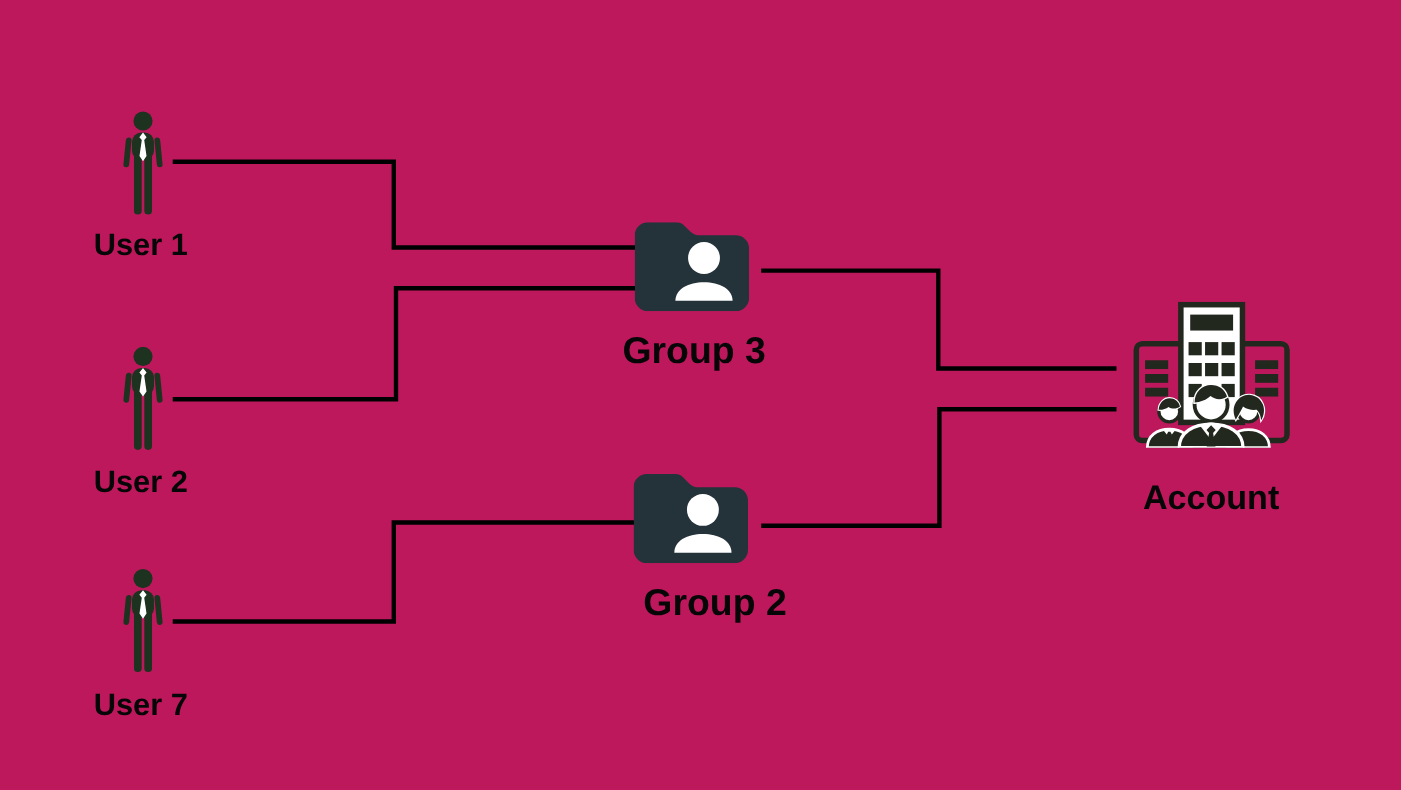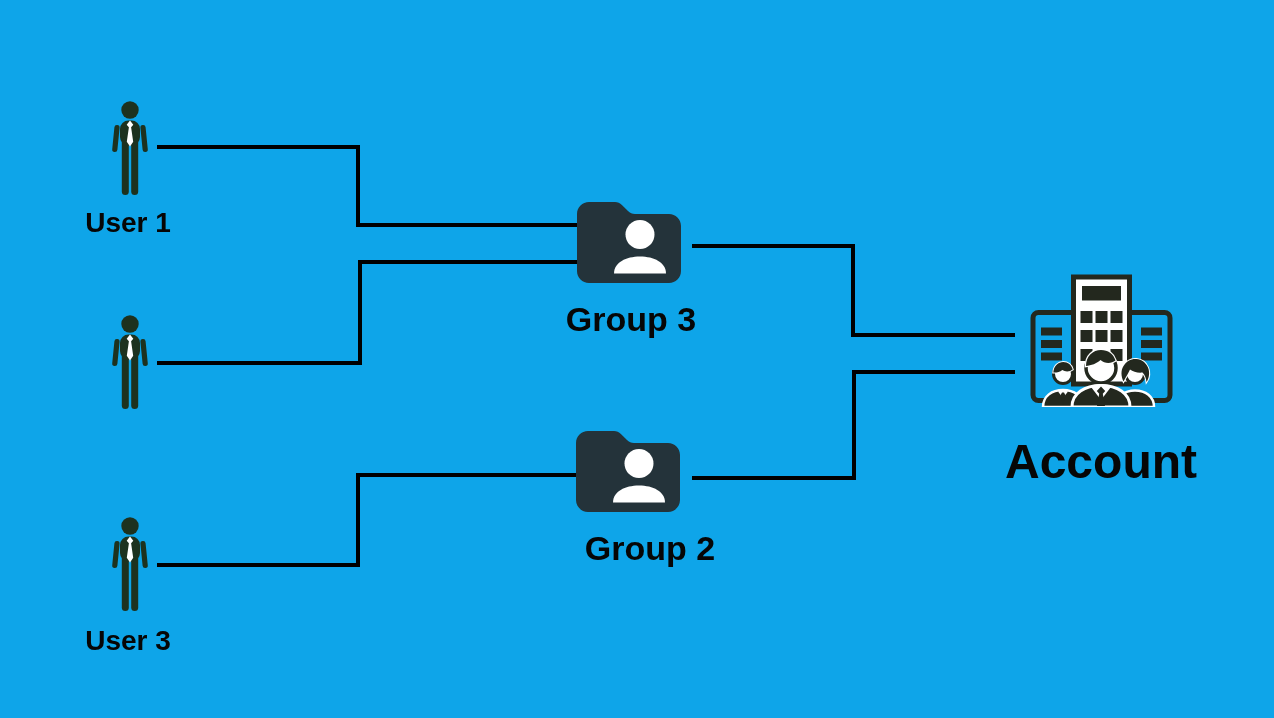--- a/index.html
+++ b/index.html
@@ -1,28 +1,28 @@
 <!DOCTYPE html>
 <html style="--line: #000000; --text: #060606; --user-icon: #1d321f; --group-icon: #24333a; --account-icon: #23281e; --icon-detail: #ffffff; --background: #ffffff;"><head>
 <meta charset="utf-8">
 <style>
   html,body{margin:0;padding:0;background:#ffffff;}
   .canvas{
-    position:relative;width:1274px;height:718px;background:#0ea5e9;
+    position:relative;width:1274px;height:718px;background:#be185d;
     overflow:hidden;font-family:"Liberation Sans",sans-serif;
   }
   .edges-layer{position:absolute;left:0;top:0;width:1274px;height:718px;z-index:1;}
   .node{position:absolute;z-index:2;}
   .node-label{
     position:absolute;z-index:3;color:#060606;font-weight:700;
     text-align:center;line-height:1.05;white-space:nowrap;
   }
   .user-label{font-size:28px;width:160px;}
   .group-label{font-size:34px;width:220px;}
-  .account-label{font-size:48px;width:240px;}
+  .account-label{font-size:31px;width:240px;}
   .edge{stroke:var(--line,#000);stroke-width:4;fill:none;}
 </style>
 </head>
 <body>
 
 <div class="canvas">
 
   <svg class="edges-layer" viewBox="0 0 1274 718">
     <polyline class="edge" points="157,147 358,147 358,225 578,225"></polyline>
     <polyline class="edge" points="157,363 360,363 360,262 578,262"></polyline>
@@ -48,33 +48,34 @@
     <svg width="44" height="98" viewBox="0 0 44 98">
       <circle cx="22" cy="9" r="8.7" fill="var(--user-icon)"></circle>
       <rect x="12" y="19.5" width="20" height="25" rx="8.5" fill="var(--user-icon)"></rect>
       <path d="M9,26.5 L6.8,48.5" stroke="var(--user-icon)" stroke-width="5.2" stroke-linecap="round" fill="none"></path>
       <path d="M35,26.5 L37.2,48.5" stroke="var(--user-icon)" stroke-width="5.2" stroke-linecap="round" fill="none"></path>
       <path d="M17.3,40 V90.5" stroke="var(--user-icon)" stroke-width="7" stroke-linecap="round" fill="none"></path>
       <path d="M26.7,40 V90.5" stroke="var(--user-icon)" stroke-width="7" stroke-linecap="round" fill="none"></path>
       <path d="M22,19.5 l3.3,4.2 -2.2,2.6 2.1,14.5 -3.2,4.7 -3.2,-4.7 2.1,-14.5 -2.2,-2.6 z" fill="var(--icon-detail)"></path>
     </svg>
   </div>
+  <div class="node-label user-label" style="left:48px;top:423px;">User 2</div>
 
   <div class="node" style="left:108px;top:517px;width:44px;height:98px;">
     <svg width="44" height="98" viewBox="0 0 44 98">
       <circle cx="22" cy="9" r="8.7" fill="var(--user-icon)"></circle>
       <rect x="12" y="19.5" width="20" height="25" rx="8.5" fill="var(--user-icon)"></rect>
       <path d="M9,26.5 L6.8,48.5" stroke="var(--user-icon)" stroke-width="5.2" stroke-linecap="round" fill="none"></path>
       <path d="M35,26.5 L37.2,48.5" stroke="var(--user-icon)" stroke-width="5.2" stroke-linecap="round" fill="none"></path>
       <path d="M17.3,40 V90.5" stroke="var(--user-icon)" stroke-width="7" stroke-linecap="round" fill="none"></path>
       <path d="M26.7,40 V90.5" stroke="var(--user-icon)" stroke-width="7" stroke-linecap="round" fill="none"></path>
       <path d="M22,19.5 l3.3,4.2 -2.2,2.6 2.1,14.5 -3.2,4.7 -3.2,-4.7 2.1,-14.5 -2.2,-2.6 z" fill="var(--icon-detail)"></path>
     </svg>
   </div>
-  <div class="node-label user-label" style="left:48px;top:626px;">User 3</div>
+  <div class="node-label user-label" style="left:48px;top:626px;">User 7</div>
 
   <div class="node" style="left:577px;top:202px;width:104px;height:81px;">
     <svg width="104" height="81" viewBox="0 0 104 81">
       <path d="M12,0 H38 c2.6,0 5,1.05 6.9,2.9 L51,9 c1.85,1.85 4.3,2.9 6.9,2.9 H92 c6.6,0 12,5.4 12,12 V69 c0,6.6 -5.4,12 -12,12 H12 C5.4,81 0,75.6 0,69 V12 C0,5.4 5.4,0 12,0 z" fill="var(--group-icon)"></path>
       <circle cx="63" cy="32.5" r="14.5" fill="var(--icon-detail)"></circle>
       <path d="M37,71.5 c0,-11 12,-17 26,-17 s26,6 26,17 z" fill="var(--icon-detail)"></path>
     </svg>
   </div>
   <div class="node-label group-label" style="left:521px;top:302px;">Group 3</div>
 

